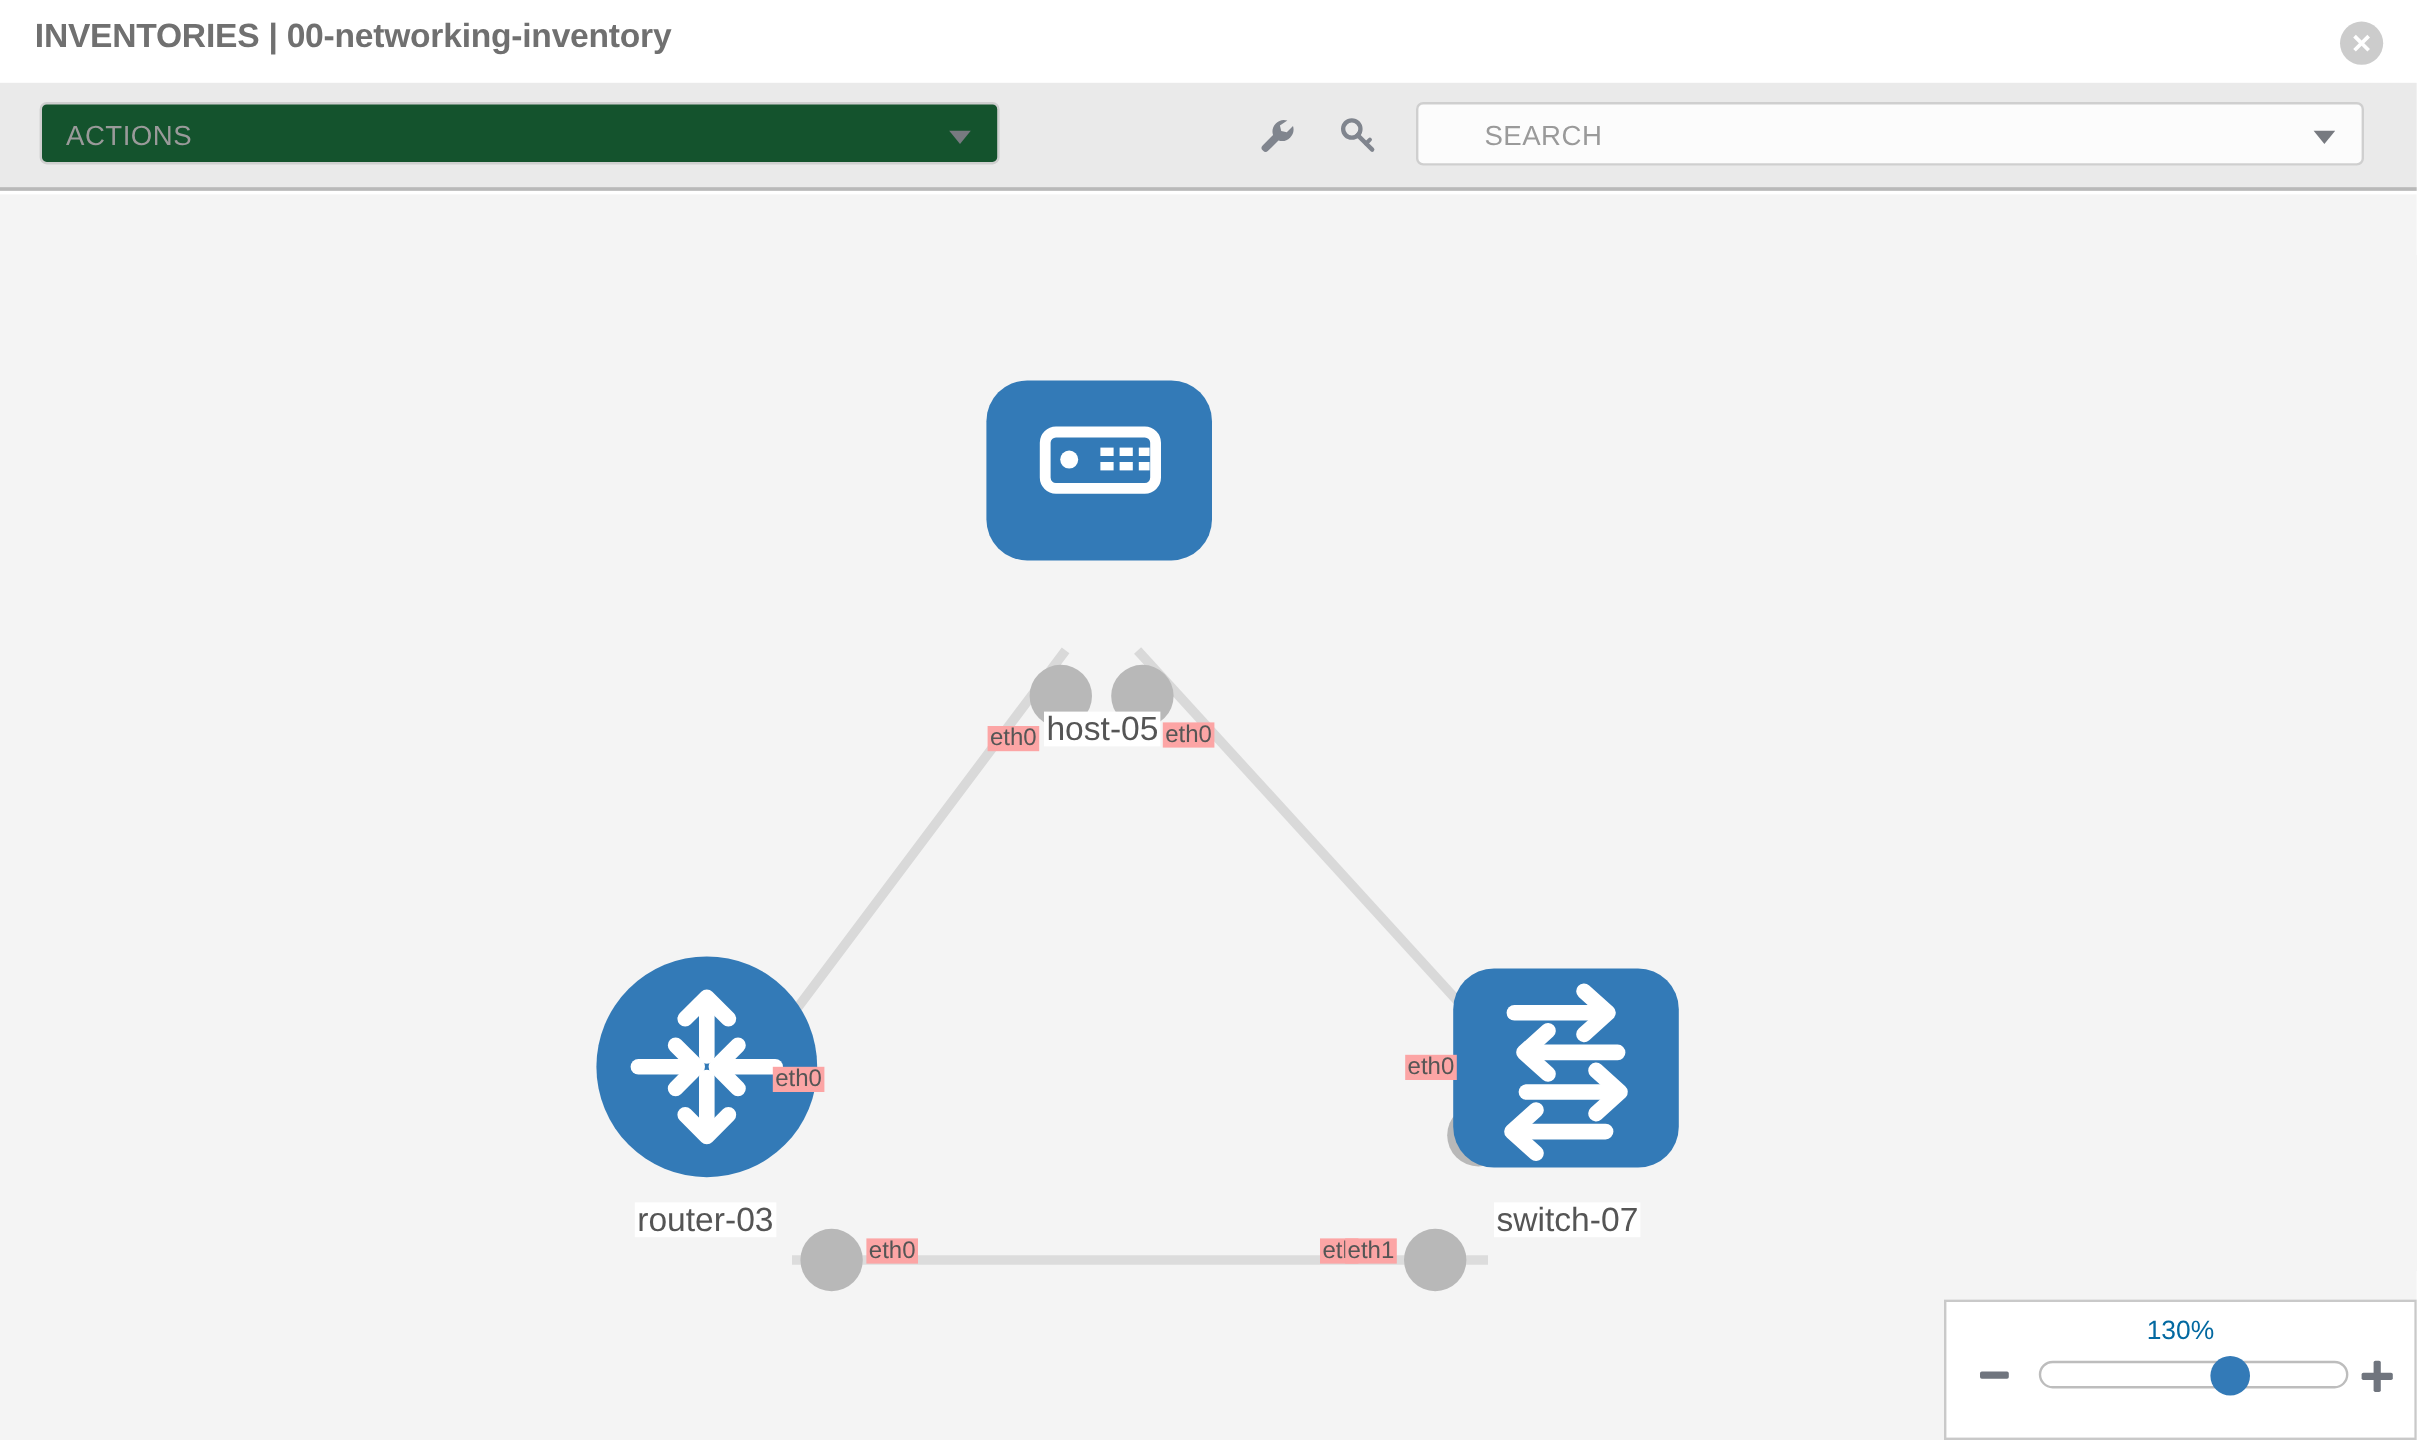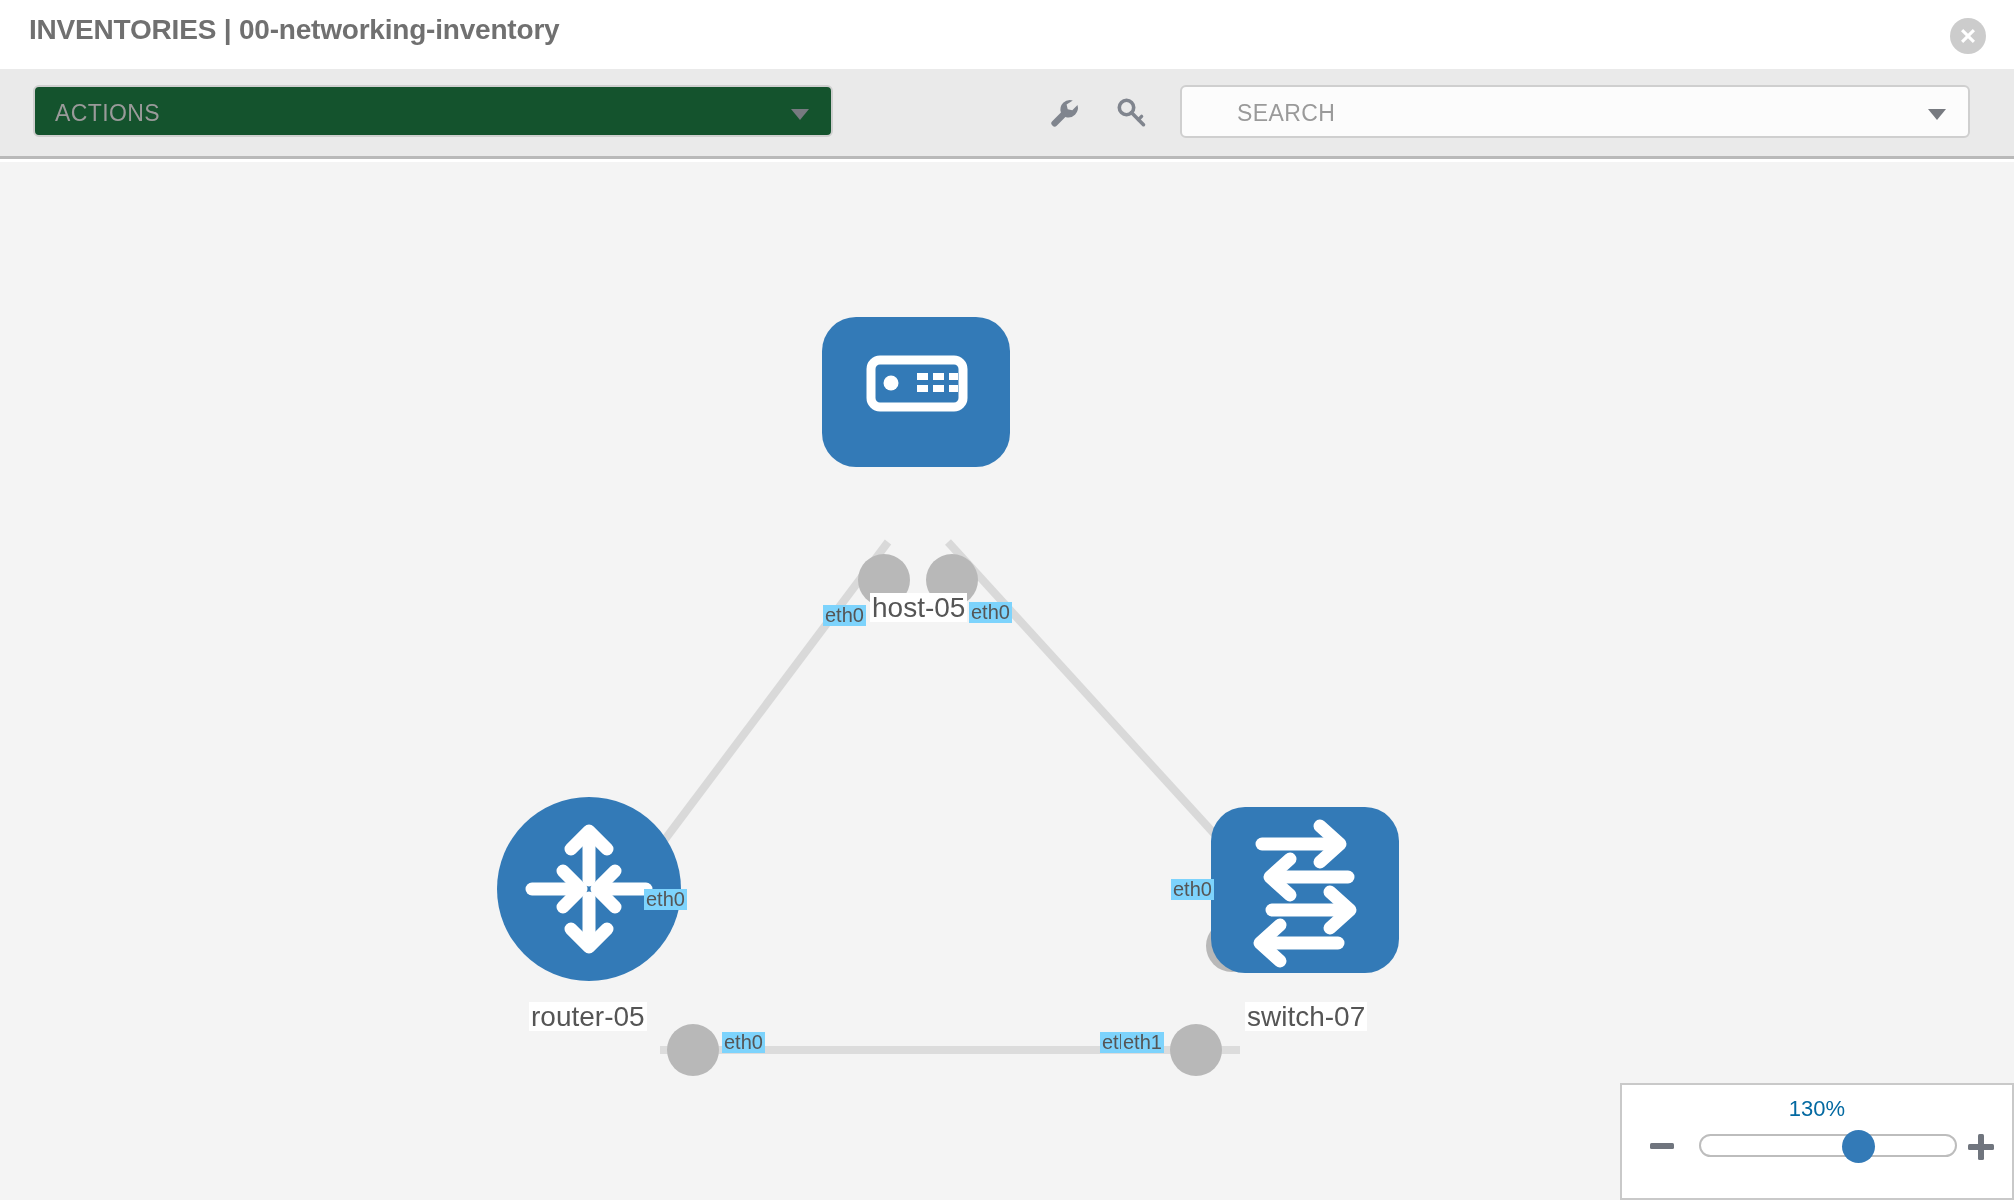--- a/index.html
+++ b/index.html
@@ -93,21 +93,21 @@
     position: absolute;
     font-size: 28px; color: #555555;
     background: #ffffff;
     white-space: nowrap;
     line-height: 1.05;
     padding: 0 2px;
   }
   .iface-label {
     position: absolute;
     font-size: 20px; color: #555555;
-    background: #7dd3fc;
+    background: #fca5a5;
     white-space: nowrap;
     line-height: 1.05;
     padding: 0 2px;
   }
 
   
   .zoom-panel {
     position: absolute; left: 1620px; top: 1083px;
     width: 394px; height: 117px;
     background: #ffffff;
@@ -251,21 +251,21 @@
 
     <span class="iface-label" style="left:823px; top:443px;">eth0</span>
     <span class="iface-label" style="left:969px; top:440px;">eth0</span>
     <span class="iface-label" style="left:644px; top:727px;">eth0</span>
     <span class="iface-label" style="left:1171px; top:717px;">eth0</span>
     <span class="iface-label" style="left:722px; top:870px;">eth0</span>
     <span class="iface-label" style="left:1100px; top:870px;">eth</span>
     <span class="iface-label" style="left:1121px; top:870px;">eth1</span>
 
     <span class="node-label" style="left:870px; top:431px;">host-05</span>
-    <span class="node-label" style="left:529px; top:840px;">router-05</span>
+    <span class="node-label" style="left:529px; top:840px;">router-03</span>
     <span class="node-label" style="left:1245px; top:840px;">switch-07</span>
   </div>
 
   <div class="zoom-panel">
     <div class="zoom-value">130%</div>
 
     <div class="zoom-minus">
       <svg width="26" height="26" viewBox="0 0 26 26" aria-hidden="true">
         <rect x="1" y="10" width="24" height="6" rx="1.5" fill="#70757e"></rect>
       </svg>

